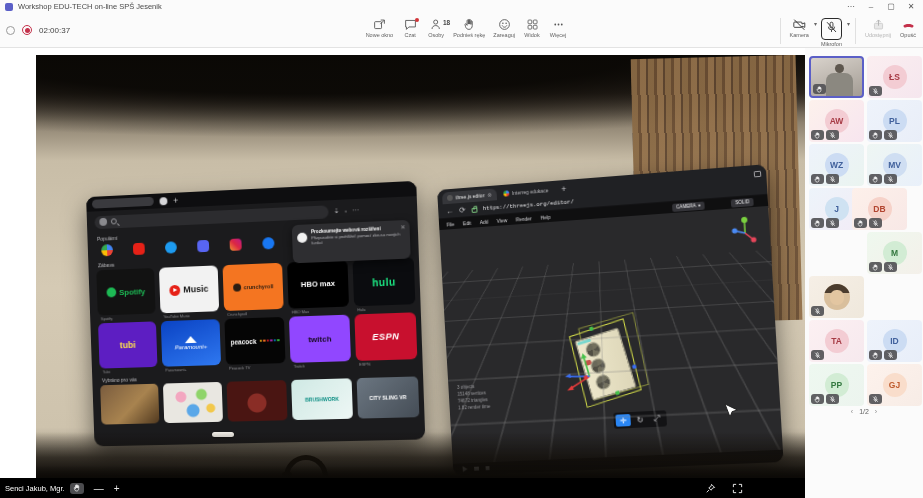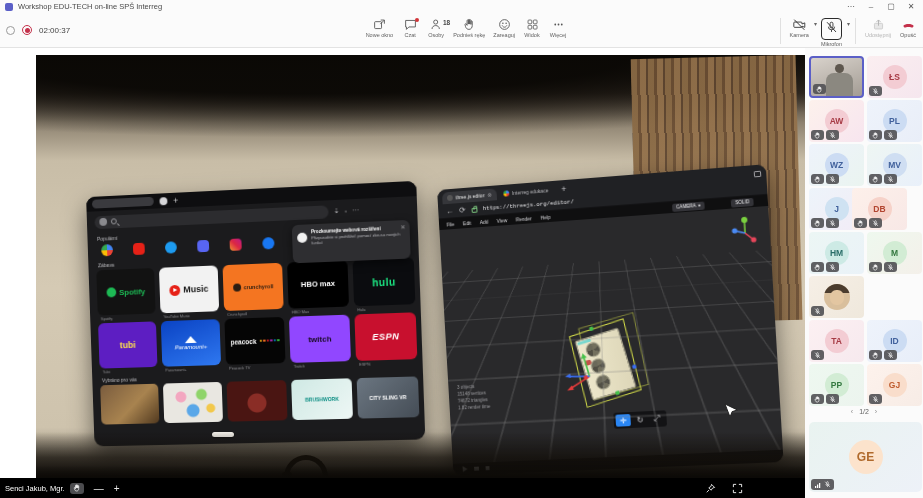--- a/index.html
+++ b/index.html
@@ -170,21 +170,21 @@
   #pager .pg-arrow { color:#8a8a8a; margin:0 6px; }
   #selftile { position:absolute; left:4px; top:374px; width:113px; height:70px; border-radius:5px; overflow:hidden; }
   #selftile .circ { position:absolute; left:50%; top:50%; transform:translate(-50%,-50%); width:34px; height:34px; border-radius:50%;
     display:flex; align-items:center; justify-content:center; font-size:12px; font-weight:bold; }
 </style>
 </head>
 <body>
 
 <div id="titlebar">
   <span class="app-ico"></span>
-  <span class="t">Workshop EDU-TECH on-line SPŠ Interreg</span>
+  <span class="t">Workshop EDU-TECH on-line SPŠ Jesenik</span>
   <span class="winctl" style="right:62px;">⋯</span>
   <span class="winctl" style="right:42px;">–</span>
   <span class="winctl" style="right:22px;">▢</span>
   <span class="winctl" style="right:2px;">✕</span>
 </div>
 
 <div id="toolbar">
   <div class="rec-wrap">
     <span class="circle-o"></span>
     <span class="rec"></span>
@@ -643,37 +643,20 @@
         <span class="chip">
           <svg viewBox="0 0 16 16" width="7" height="7">
             <rect x="6.2" y="1.5" width="3.6" height="7" rx="1.8" fill="none" stroke="#fff" stroke-width="1.4"></rect>
             <path d="M4.2 7a3.8 3.8 0 007.6 0M8 10.8v2.7" fill="none" stroke="#fff" stroke-width="1.4"></path>
             <line x1="2.5" y1="1.5" x2="13.5" y2="13.5" stroke="#fff" stroke-width="1.4"></line>
           </svg>
         </span>
       </span>
   </div>
 
-  <div class="ptile" style="left: 4px; top: 184px; background: linear-gradient(135deg, rgb(236, 246, 244), rgb(234, 242, 248));">
-    <span class="circ" style="color: rgb(42, 110, 104); background: rgb(205, 234, 229);">HM</span>
-    <span class="badges">
-        <span class="chip">
-          <svg viewBox="0 0 16 16" width="7" height="7">
-            <path d="M5 8V3.2a.8.8 0 011.6 0V7m0 0V2.4a.8.8 0 011.6 0V7m0 0V3a.8.8 0 011.6 0v4.2m0 .4V4.4a.8.8 0 011.6 0V9c0 3-1.5 5-4.1 5-2.2 0-3.5-1.3-4.2-3.4L2.5 8.2a.9.9 0 011.6-.8l.9 1.6" fill="none" stroke="#fff" stroke-width="1.5"></path>
-          </svg>
-        </span>
-        <span class="chip">
-          <svg viewBox="0 0 16 16" width="7" height="7">
-            <rect x="6.2" y="1.5" width="3.6" height="7" rx="1.8" fill="none" stroke="#fff" stroke-width="1.4"></rect>
-            <path d="M4.2 7a3.8 3.8 0 007.6 0M8 10.8v2.7" fill="none" stroke="#fff" stroke-width="1.4"></path>
-            <line x1="2.5" y1="1.5" x2="13.5" y2="13.5" stroke="#fff" stroke-width="1.4"></line>
-          </svg>
-        </span>
-      </span>
-  </div>
   <div class="ptile" style="left: 62px; top: 184px; background: linear-gradient(135deg, rgb(238, 248, 238), rgb(244, 240, 234));">
     <span class="circ" style="color: rgb(51, 120, 63); background: rgb(210, 236, 212);">M</span>
     <span class="badges">
         <span class="chip">
           <svg viewBox="0 0 16 16" width="7" height="7">
             <path d="M5 8V3.2a.8.8 0 011.6 0V7m0 0V2.4a.8.8 0 011.6 0V7m0 0V3a.8.8 0 011.6 0v4.2m0 .4V4.4a.8.8 0 011.6 0V9c0 3-1.5 5-4.1 5-2.2 0-3.5-1.3-4.2-3.4L2.5 8.2a.9.9 0 011.6-.8l.9 1.6" fill="none" stroke="#fff" stroke-width="1.5"></path>
           </svg>
         </span>
         <span class="chip">
           <svg viewBox="0 0 16 16" width="7" height="7">
@@ -758,30 +741,13 @@
             <line x1="2.5" y1="1.5" x2="13.5" y2="13.5" stroke="#fff" stroke-width="1.4"></line>
           </svg>
         </span>
       </span>
   </div>
 
   <div id="pager">
     <span class="pg-arrow">‹</span><span>1/2</span><span class="pg-arrow">›</span>
   </div>
 
-  <div id="selftile" style="background: linear-gradient(135deg, rgb(233, 243, 240), rgb(237, 241, 248));">
-    <span class="circ" style="color: rgb(176, 106, 44); background: rgb(252, 227, 204);">GE</span>
-    <span class="badges">
-      <span class="chip">
-        <svg width="8" height="8" viewBox="0 0 16 16">
-            <rect x="2" y="10" width="2.5" height="4" fill="#fff"></rect>
-            <rect x="6" y="7" width="2.5" height="7" fill="#fff"></rect>
-            <rect x="10" y="4" width="2.5" height="10" fill="#fff"></rect>
-          </svg>
-        <svg viewBox="0 0 16 16" width="7" height="7">
-            <rect x="6.2" y="1.5" width="3.6" height="7" rx="1.8" fill="none" stroke="#fff" stroke-width="1.4"></rect>
-            <path d="M4.2 7a3.8 3.8 0 007.6 0M8 10.8v2.7" fill="none" stroke="#fff" stroke-width="1.4"></path>
-            <line x1="2.5" y1="1.5" x2="13.5" y2="13.5" stroke="#fff" stroke-width="1.4"></line>
-          </svg>
-      </span>
-    </span>
-  </div>
 </div>
 
 </body></html>

